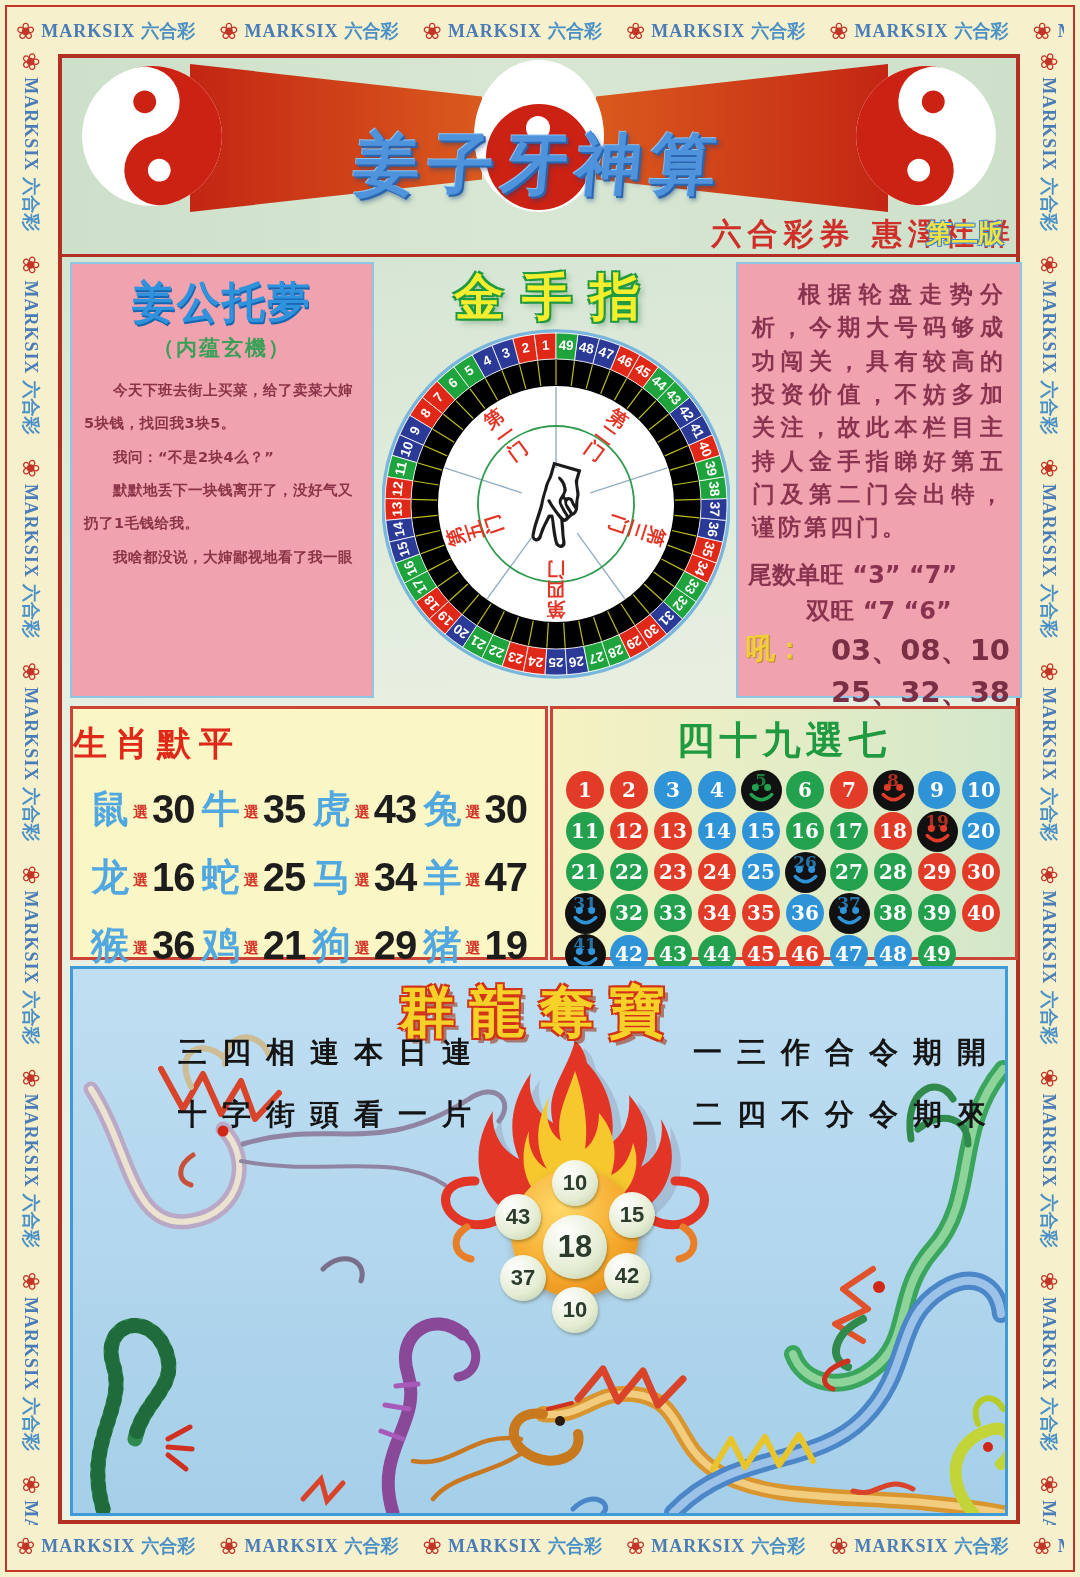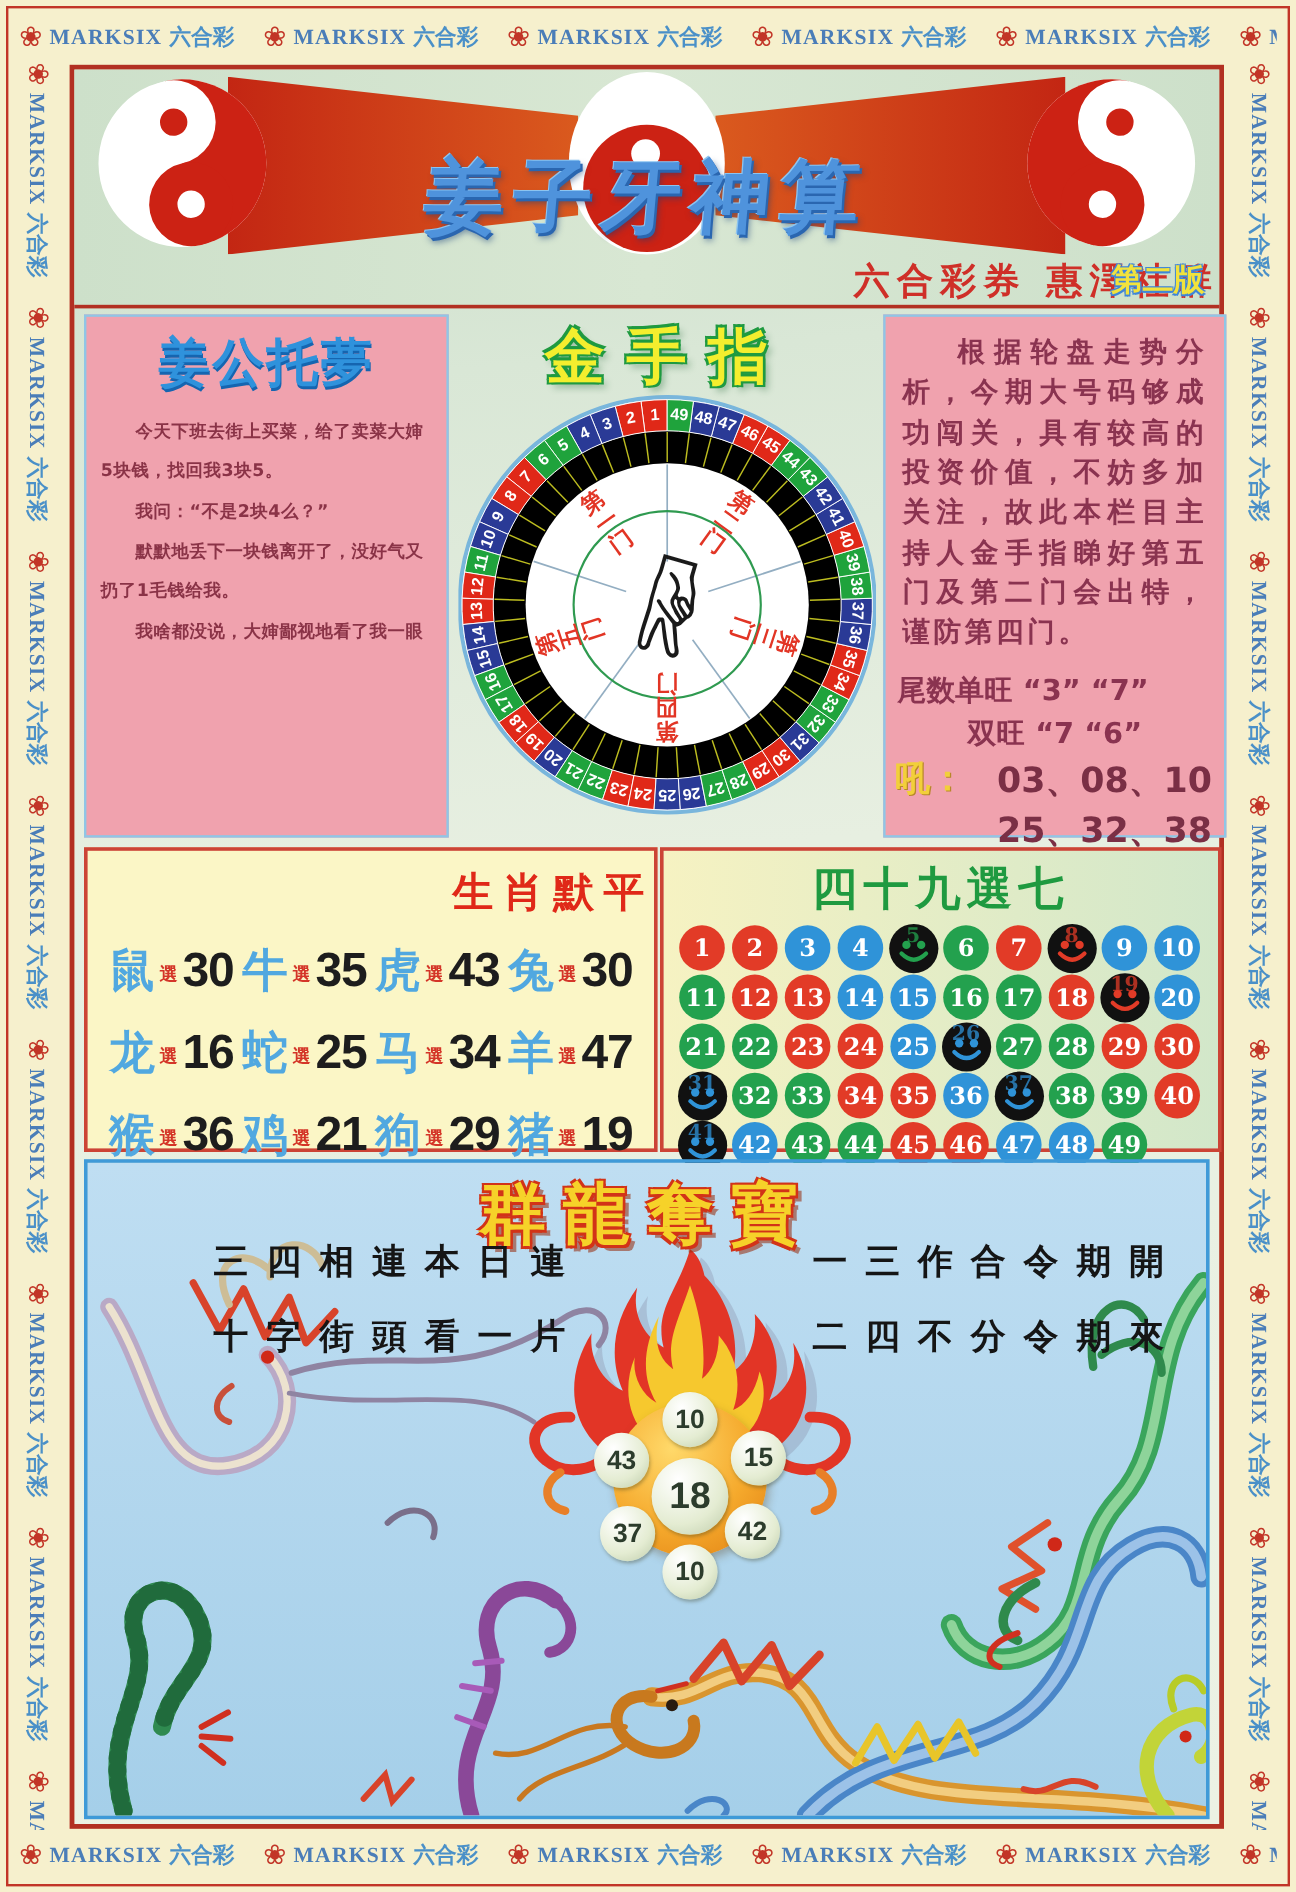--- a/index.html
+++ b/index.html
@@ -64,21 +64,21 @@
   .picks{text-align:right;color:#7a2f45;font-weight:bold;font-size:29px;line-height:1.45}
 
   
   .wheel-title{position:absolute;left:318px;top:206px;width:352px;text-align:center;z-index:2;
     font-size:50px;font-weight:bold;color:#f4ee2e;letter-spacing:18px;
     text-shadow:2px 2px 0 #1f9a40,-2px -2px 0 #1f9a40,2px -2px 0 #1f9a40,-2px 2px 0 #1f9a40,4px 4px 6px rgba(30,100,50,.4)}
   #wheel{position:absolute;left:320px;top:270px;width:348px;height:352px}
 
   
   .zodiac-box{position:absolute;left:8px;top:648px;width:472px;height:248px;background:#fbf6c6;border:3px solid #cc4436}
-  .zodiac-title{text-align:right;margin-top:12px;font-size:34px;font-weight:bold;color:#e02818;letter-spacing:8px}
+  .zodiac-title{text-align:left;margin-top:12px;font-size:34px;font-weight:bold;color:#e02818;letter-spacing:8px}
   .zrow{display:flex;justify-content:space-between;align-items:center;padding:0 18px;margin-top:17px}
   .zgroup{display:flex;align-items:center;gap:3px}
   .zanimal{font-size:38px;font-weight:bold;color:#51a8e0;font-family:"DejaVu Serif",serif}
   .zsel{font-size:15px;color:#d43528;font-weight:bold;margin:6px 1px 0 1px}
   .znum{font-size:40px;font-weight:bold;color:#1d1d1d;font-family:"Liberation Sans",sans-serif;letter-spacing:-1px}
 
   
   .pick7-box{position:absolute;left:488px;top:648px;width:462px;height:248px;border:3px solid #cc4436;
     background:linear-gradient(90deg,#f6f2c2,#d2e7ca)}
   .pick7-title{text-align:center;margin-top:6px;font-size:38px;font-weight:bold;color:#1f9a40;letter-spacing:5px}
@@ -94,21 +94,21 @@
   
   .dragon-box{position:absolute;left:8px;top:908px;width:932px;height:544px;border:3px solid #3f9ad8;
     background:linear-gradient(180deg,#bfdef2,#a5cfe9);overflow:hidden}
   .dragon-box svg.art{position:absolute;inset:0}
   .dragon-title{position:absolute;left:0;right:0;top:6px;text-align:center;z-index:3;
     font-family:"DejaVu Serif",serif;font-size:56px;font-weight:bold;color:#f6d229;letter-spacing:14px;
     text-shadow:2px 2px 0 #d23318,-2px -2px 0 #d23318,2px -2px 0 #d23318,-2px 2px 0 #d23318,5px 5px 0 rgba(150,40,10,.55)}
   .poem{position:absolute;z-index:3;font-family:Liberation Serif, serif;font-weight:bold;color:#151515;
     font-size:29px;letter-spacing:15px;line-height:2.15;white-space:nowrap}
   .poem.left{left:105px;top:52px}
-  .poem.right{right:20px;top:52px}
+  .poem.right{right:4px;top:52px}
   .cluster{position:absolute;left:50%;top:62px;transform:translateX(-124px);width:320px;height:380px;z-index:2}
   .cluster .flame{position:absolute;left:0;top:0;width:320px;height:250px}
   .orange-ball{position:absolute;left:96px;top:138px;width:128px;height:128px;border-radius:50%;
     background:radial-gradient(circle at 38% 30%,#ffd96a,#f5a92c 55%,#e07f12);box-shadow:2px 4px 8px rgba(90,60,20,.35)}
   .sball{position:absolute;width:46px;height:46px;border-radius:50%;z-index:3;
     background:radial-gradient(circle at 35% 28%,#ffffff,#e4ecd2 60%,#bccaa8);
     display:flex;align-items:center;justify-content:center;
     color:#2c3c2c;font-weight:bold;font-size:22px;font-family:"Liberation Sans",sans-serif;
     box-shadow:1px 2px 3px rgba(60,60,30,.35)}
   .sball.big{width:64px;height:64px;font-size:31px}
@@ -297,20 +297,21 @@
         </div>
       </div>
     <div class="main-title">姜子牙神算</div>
     <div class="subtitle">六合彩券 惠澤社群</div>
     <div class="edition">第二版</div>
     <div class="hr-red"></div>
   </div>
 
   <div class="panel-pink panel-dream">
     <div class="dream-title">姜公托夢</div>
+    <div class="dream-sub">（内蕴玄機）</div>
     <div class="story" id="story">
         <p>今天下班去街上买菜，给了卖菜大婶5块钱，找回我3块5。</p>
         <p>我问：“不是2块4么？”</p>
         <p>默默地丢下一块钱离开了，没好气又扔了1毛钱给我。</p>
         <p>我啥都没说，大婶鄙视地看了我一眼</p>
       </div>
   </div>
 
   <div class="wheel-title">金手指</div>
   <svg id="wheel" viewBox="0 0 348 352">

